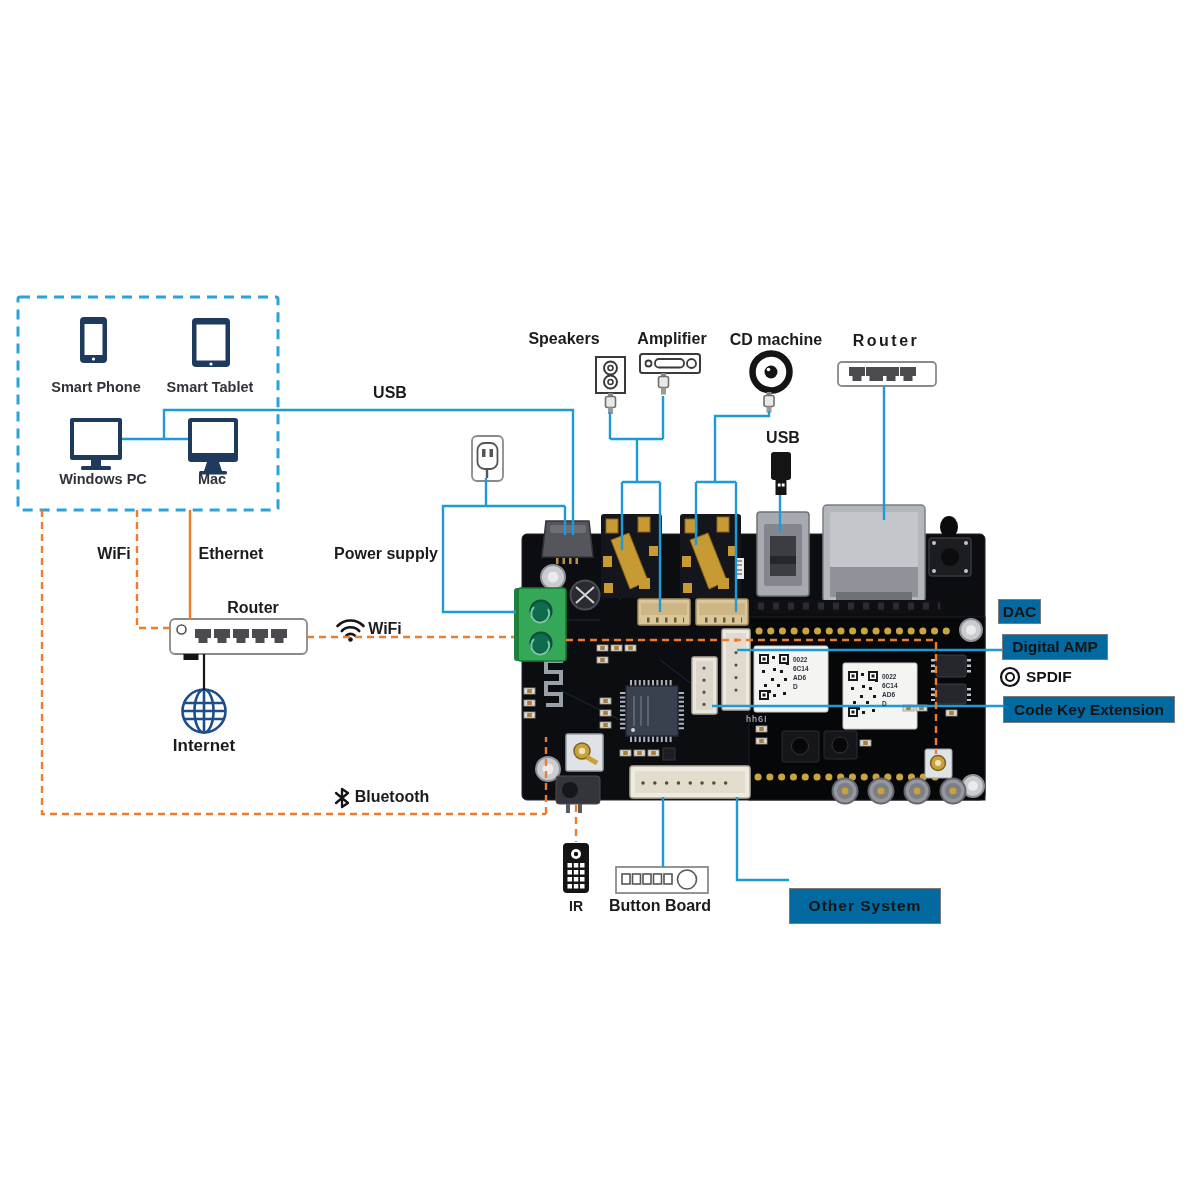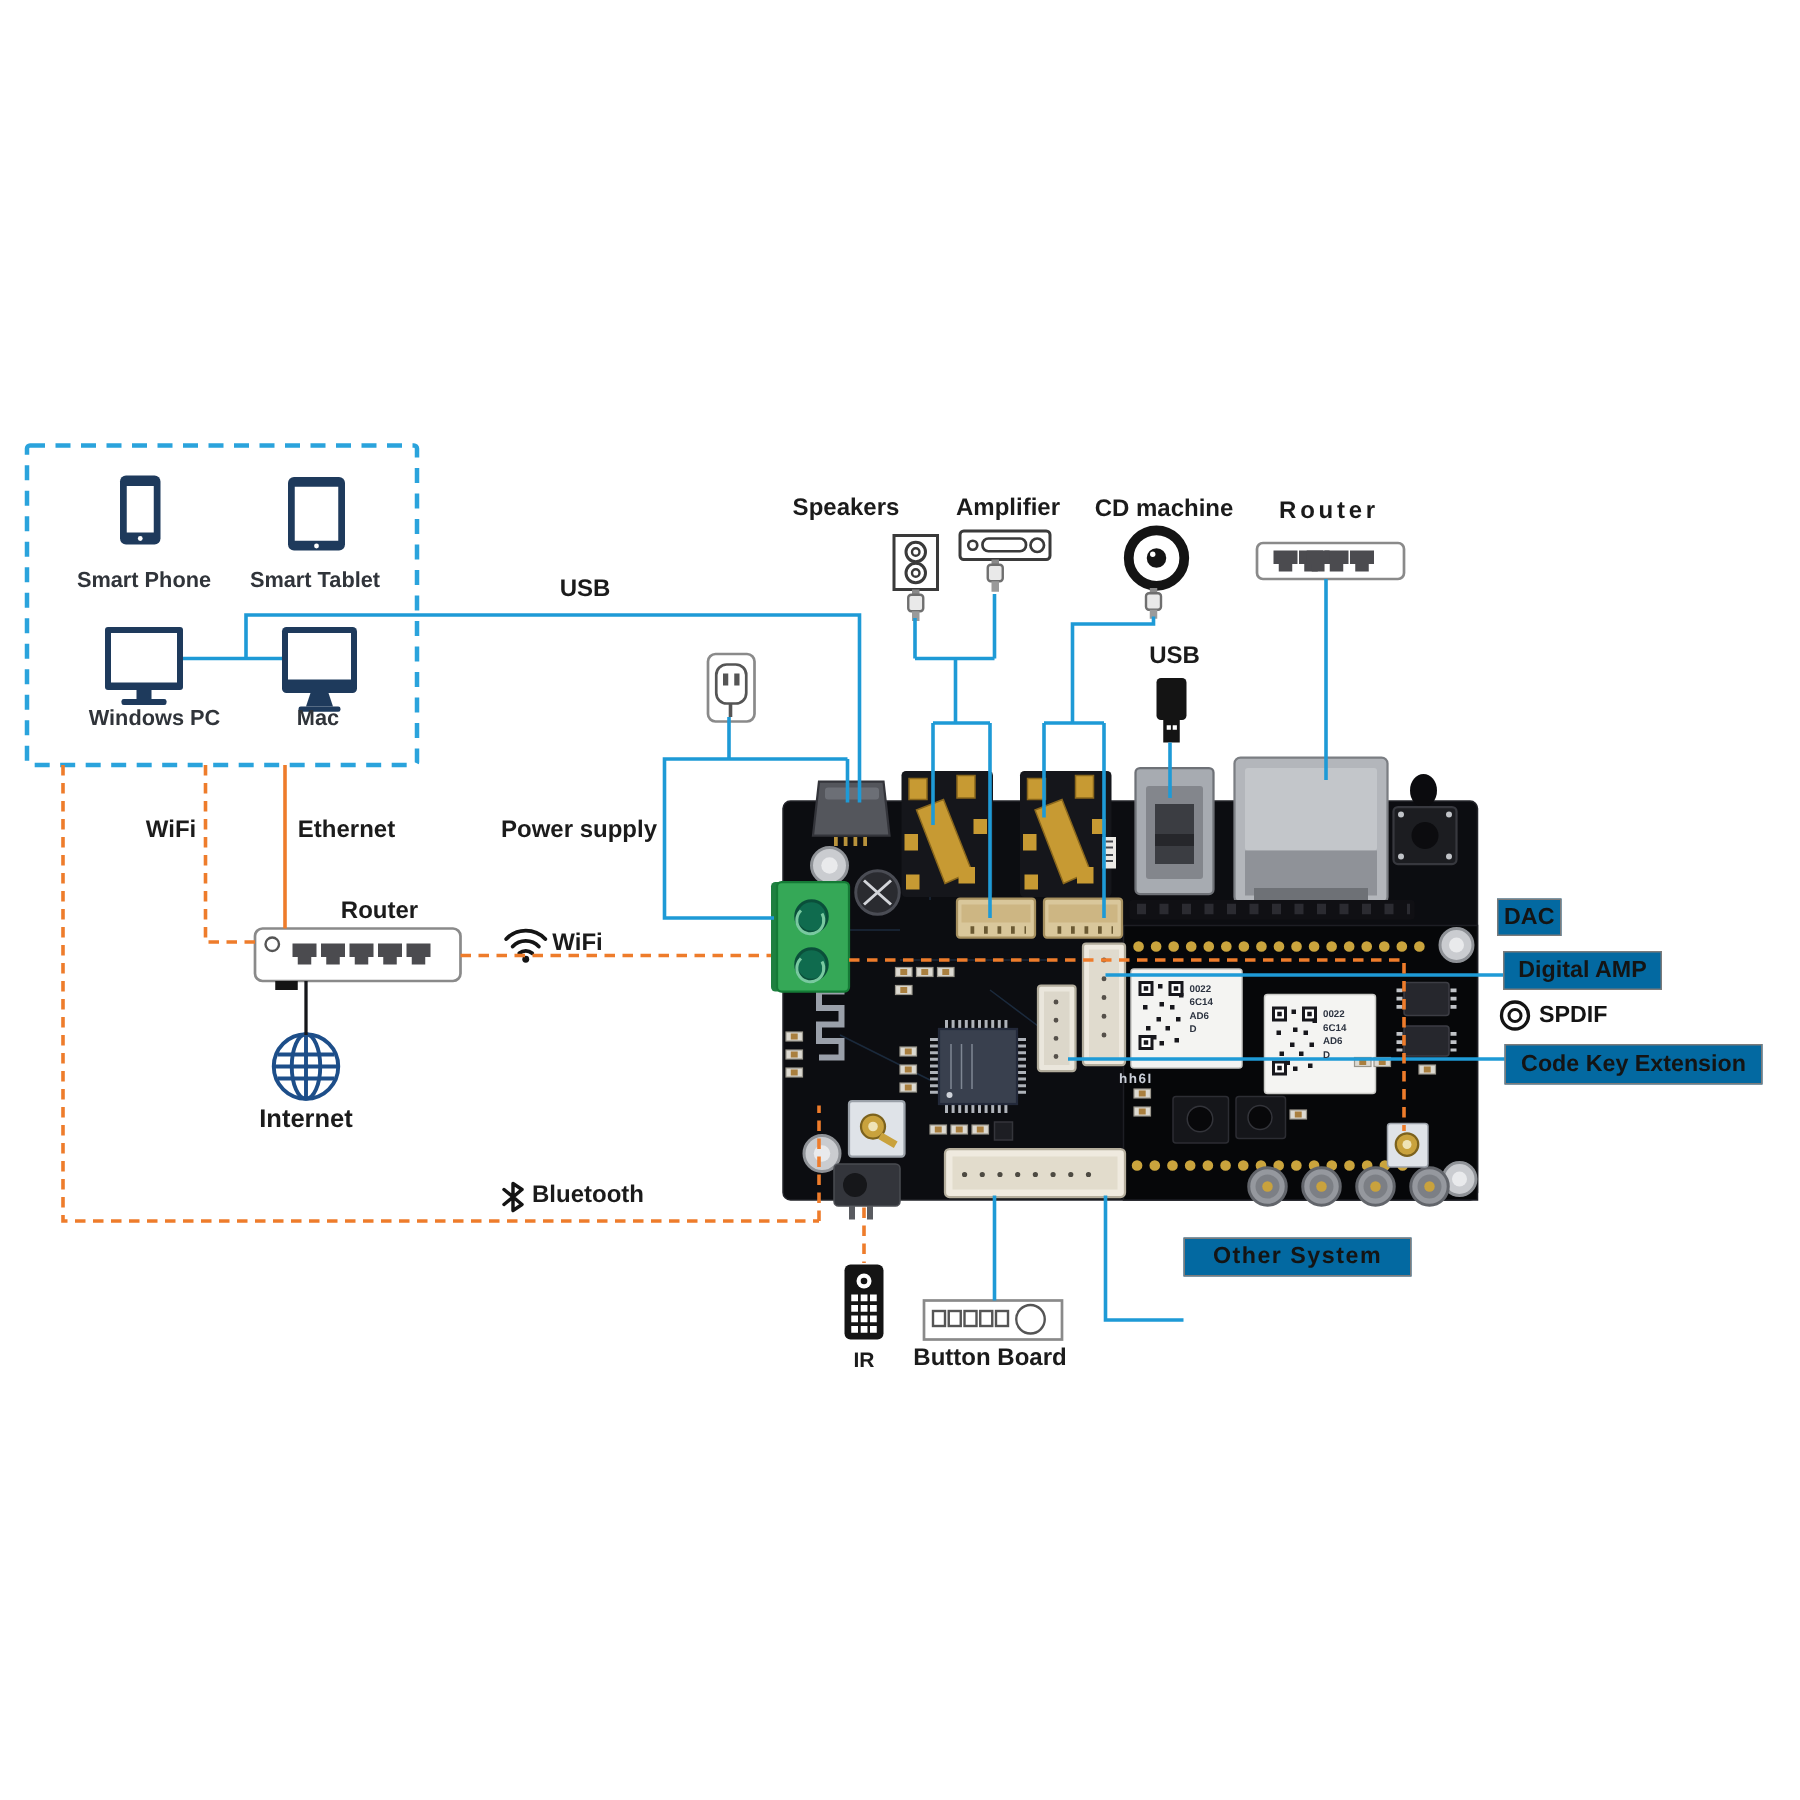--- a/index.html
+++ b/index.html
@@ -19,21 +19,21 @@
   .lbl{position:absolute;transform:translateX(-50%);font-size:16px;font-weight:600;
        color:#1b1b1b;white-space:nowrap;}
   .lbl.dev{font-size:14.5px;font-weight:700;color:#30343a;}
   .lbl.spaced{letter-spacing:2.5px;}
   .lbl.boldsm{font-size:17px;font-weight:700;}
   .lbl.ir{font-size:14px;font-weight:700;text-align:right;}
   .box-lbl{position:absolute;border:1.5px solid #7b7b7b;background:#0369a1;
        font-size:15.5px;font-weight:600;color:#141414;display:flex;align-items:center;
        justify-content:center;white-space:nowrap;box-sizing:border-box;}
   .qr-txt{position:absolute;font-size:6.5px;line-height:8px;font-weight:700;color:#2c3340;}
-  .silk{position:absolute;font-size:9px;font-weight:700;color:#c9ced8;letter-spacing:1px;}
+  .silk{position:absolute;font-size:9px;font-weight:400;color:#c9ced8;letter-spacing:1px;}
   .spdif-lbl{position:absolute;font-size:15.5px;font-weight:600;color:#141414;white-space:nowrap;}
 </style>
 </head>
 <body>
 
 <div class="stage">
 
 <svg width="1200" height="1200" viewBox="0 0 1200 1200">
 
   <defs>
@@ -483,21 +483,21 @@
 <span class="lbl boldsm" style="left:204px;top:736px;">Internet</span>
 <span class="lbl" style="left:392px;top:788px;">Bluetooth</span>
 
 <span class="lbl ir" style="left:576px;top:898px;">IR</span>
 <span class="lbl" style="left:660px;top:897px;">Button Board</span>
 
 <div class="box-lbl" style="left:998px;top:599px;width:43px;height:25px;">DAC</div>
 <div class="box-lbl" style="left:1002px;top:634px;width:106px;height:26px;">Digital AMP</div>
 <span class="spdif-lbl" style="left:1026px;top:668px;">SPDIF</span>
 <div class="box-lbl" style="left:1003px;top:696px;width:172px;height:27px;">Code Key Extension</div>
-<div class="box-lbl" style="left:789px;top:825px;width:152px;height:26px;letter-spacing:1px;">Other System</div>
+<div class="box-lbl" style="left:789px;top:888px;width:152px;height:36px;letter-spacing:1px;">Other System</div>
 
 <span class="qr-txt" style="left:793px;top:656px;">0022</span>
 <span class="qr-txt" style="left:793px;top:665px;">6C14</span>
 <span class="qr-txt" style="left:793px;top:674px;">AD6</span>
 <span class="qr-txt" style="left:793px;top:683px;">D</span>
 <span class="qr-txt" style="left:882px;top:673px;">0022</span>
 <span class="qr-txt" style="left:882px;top:682px;">6C14</span>
 <span class="qr-txt" style="left:882px;top:691px;">AD6</span>
 <span class="qr-txt" style="left:882px;top:700px;">D</span>
 <span class="silk" style="left:746px;top:714px;">hh6I</span>

